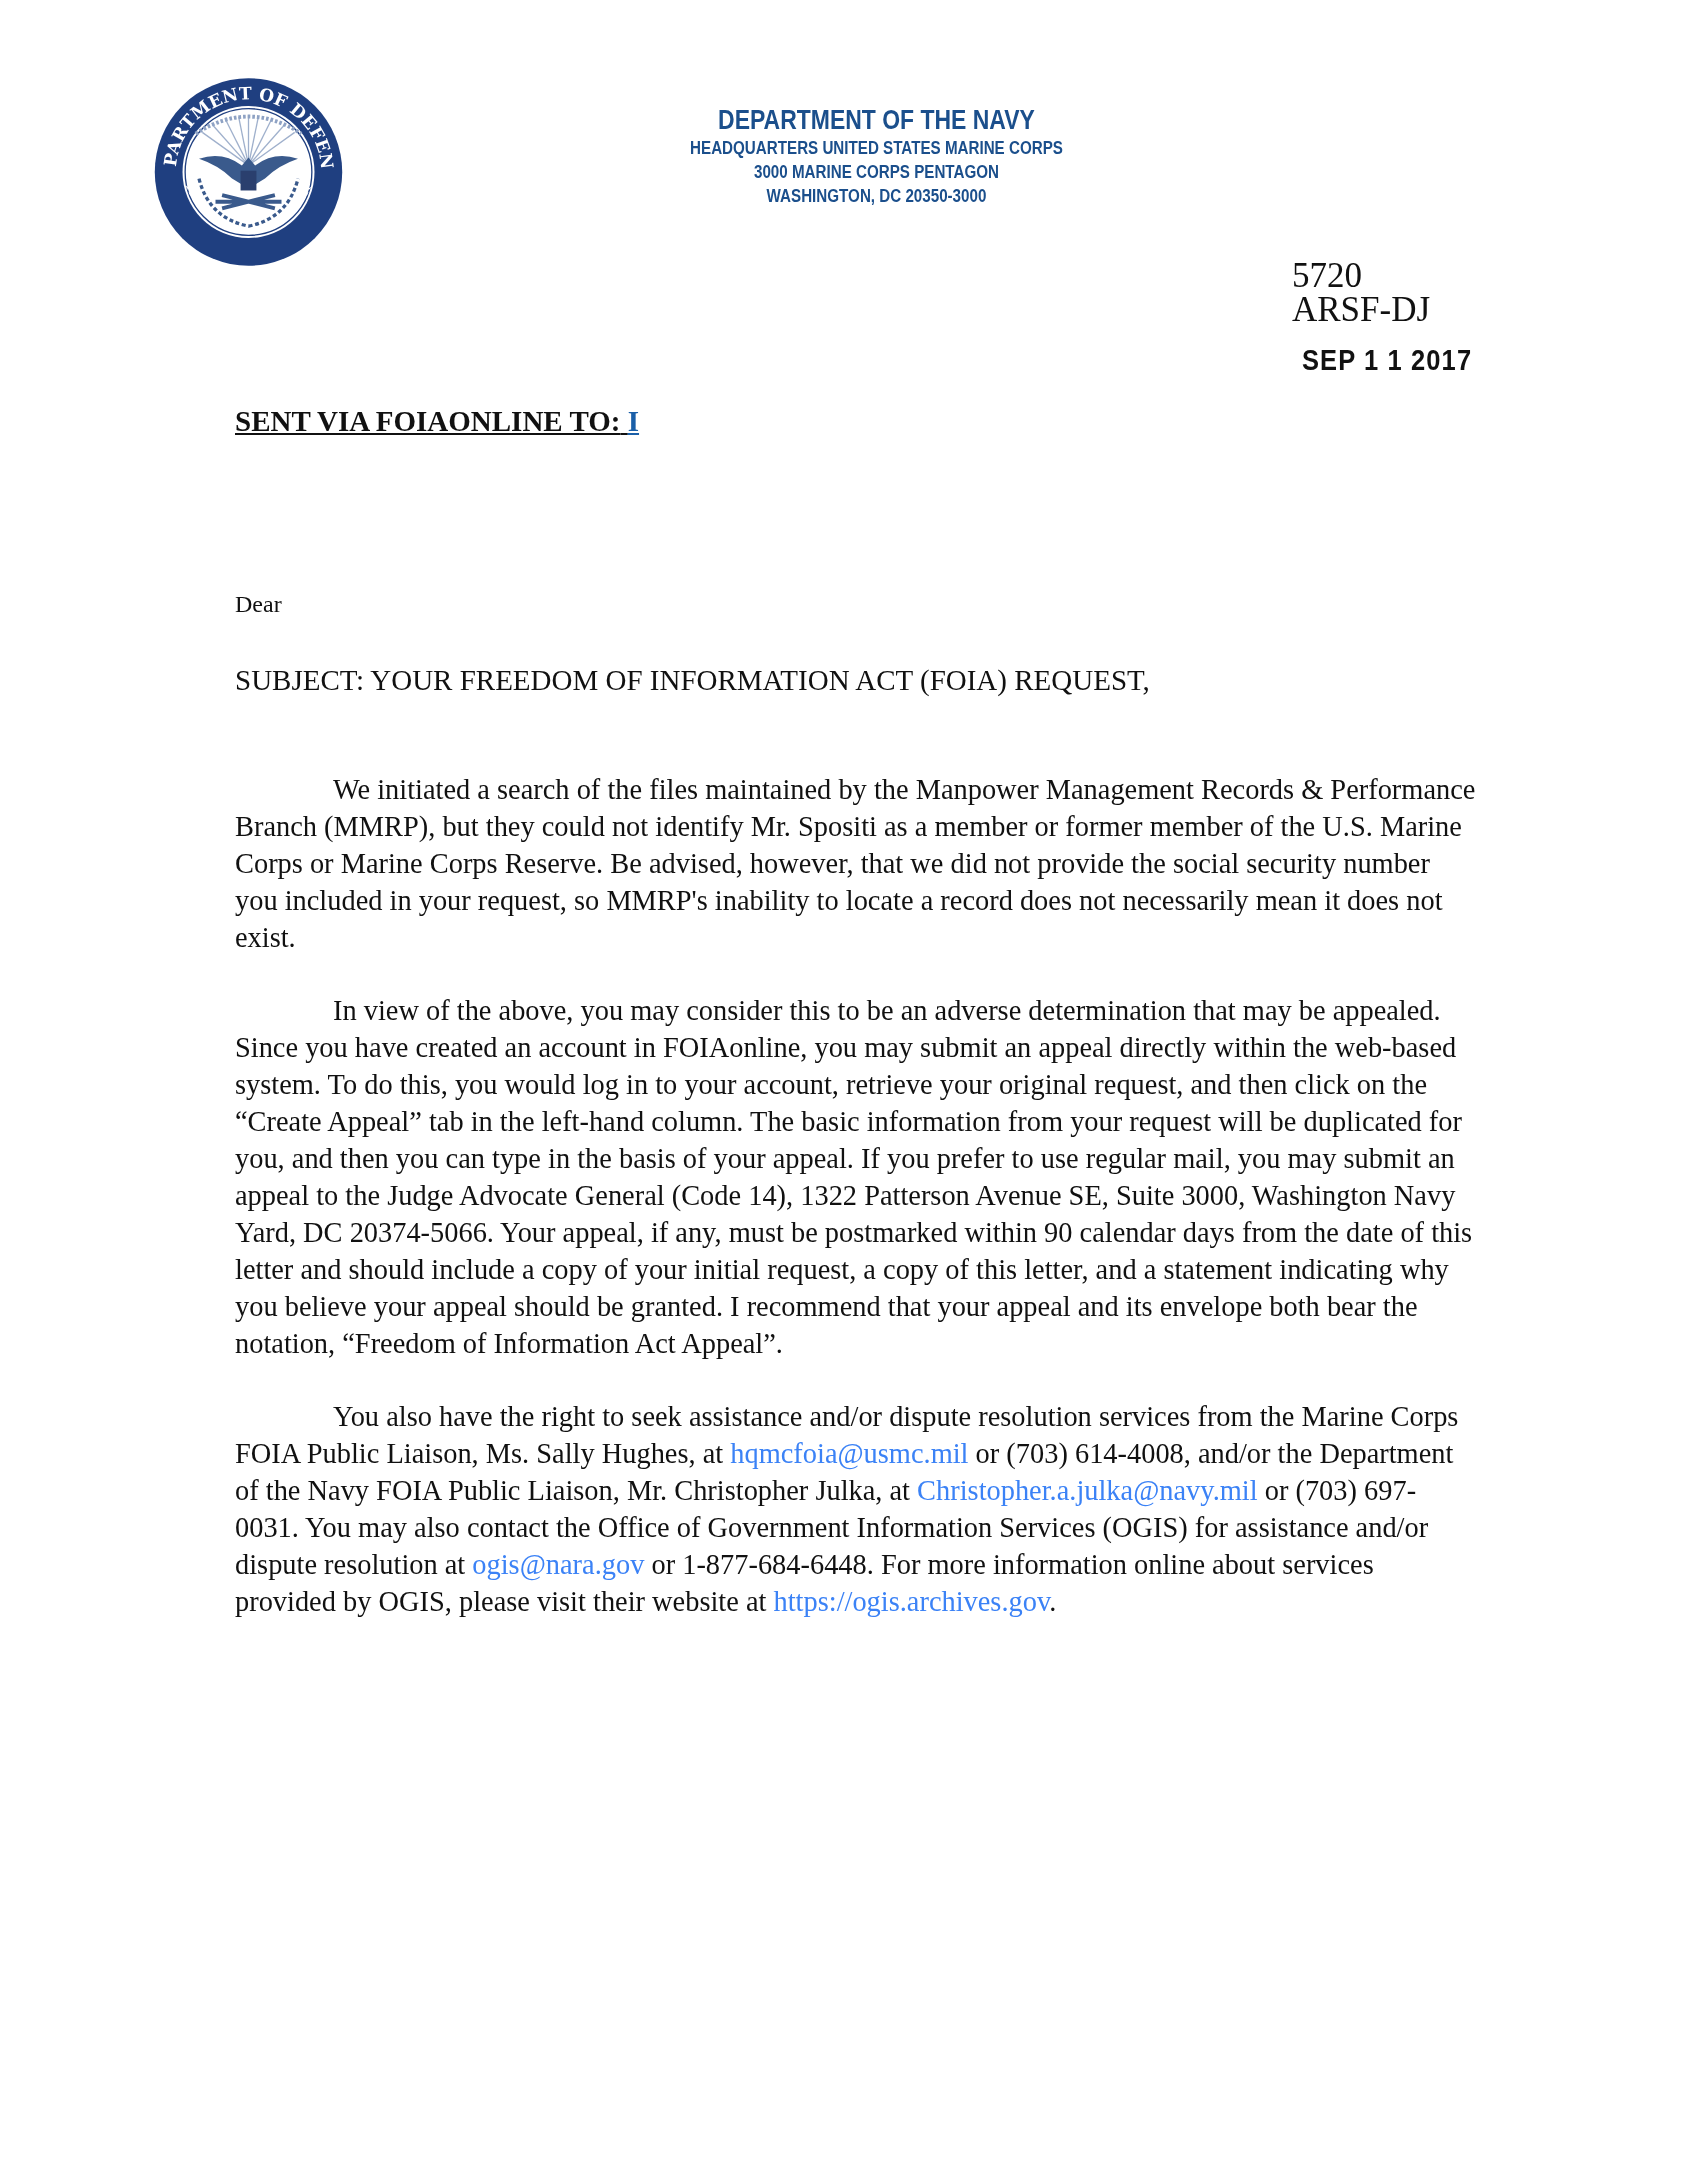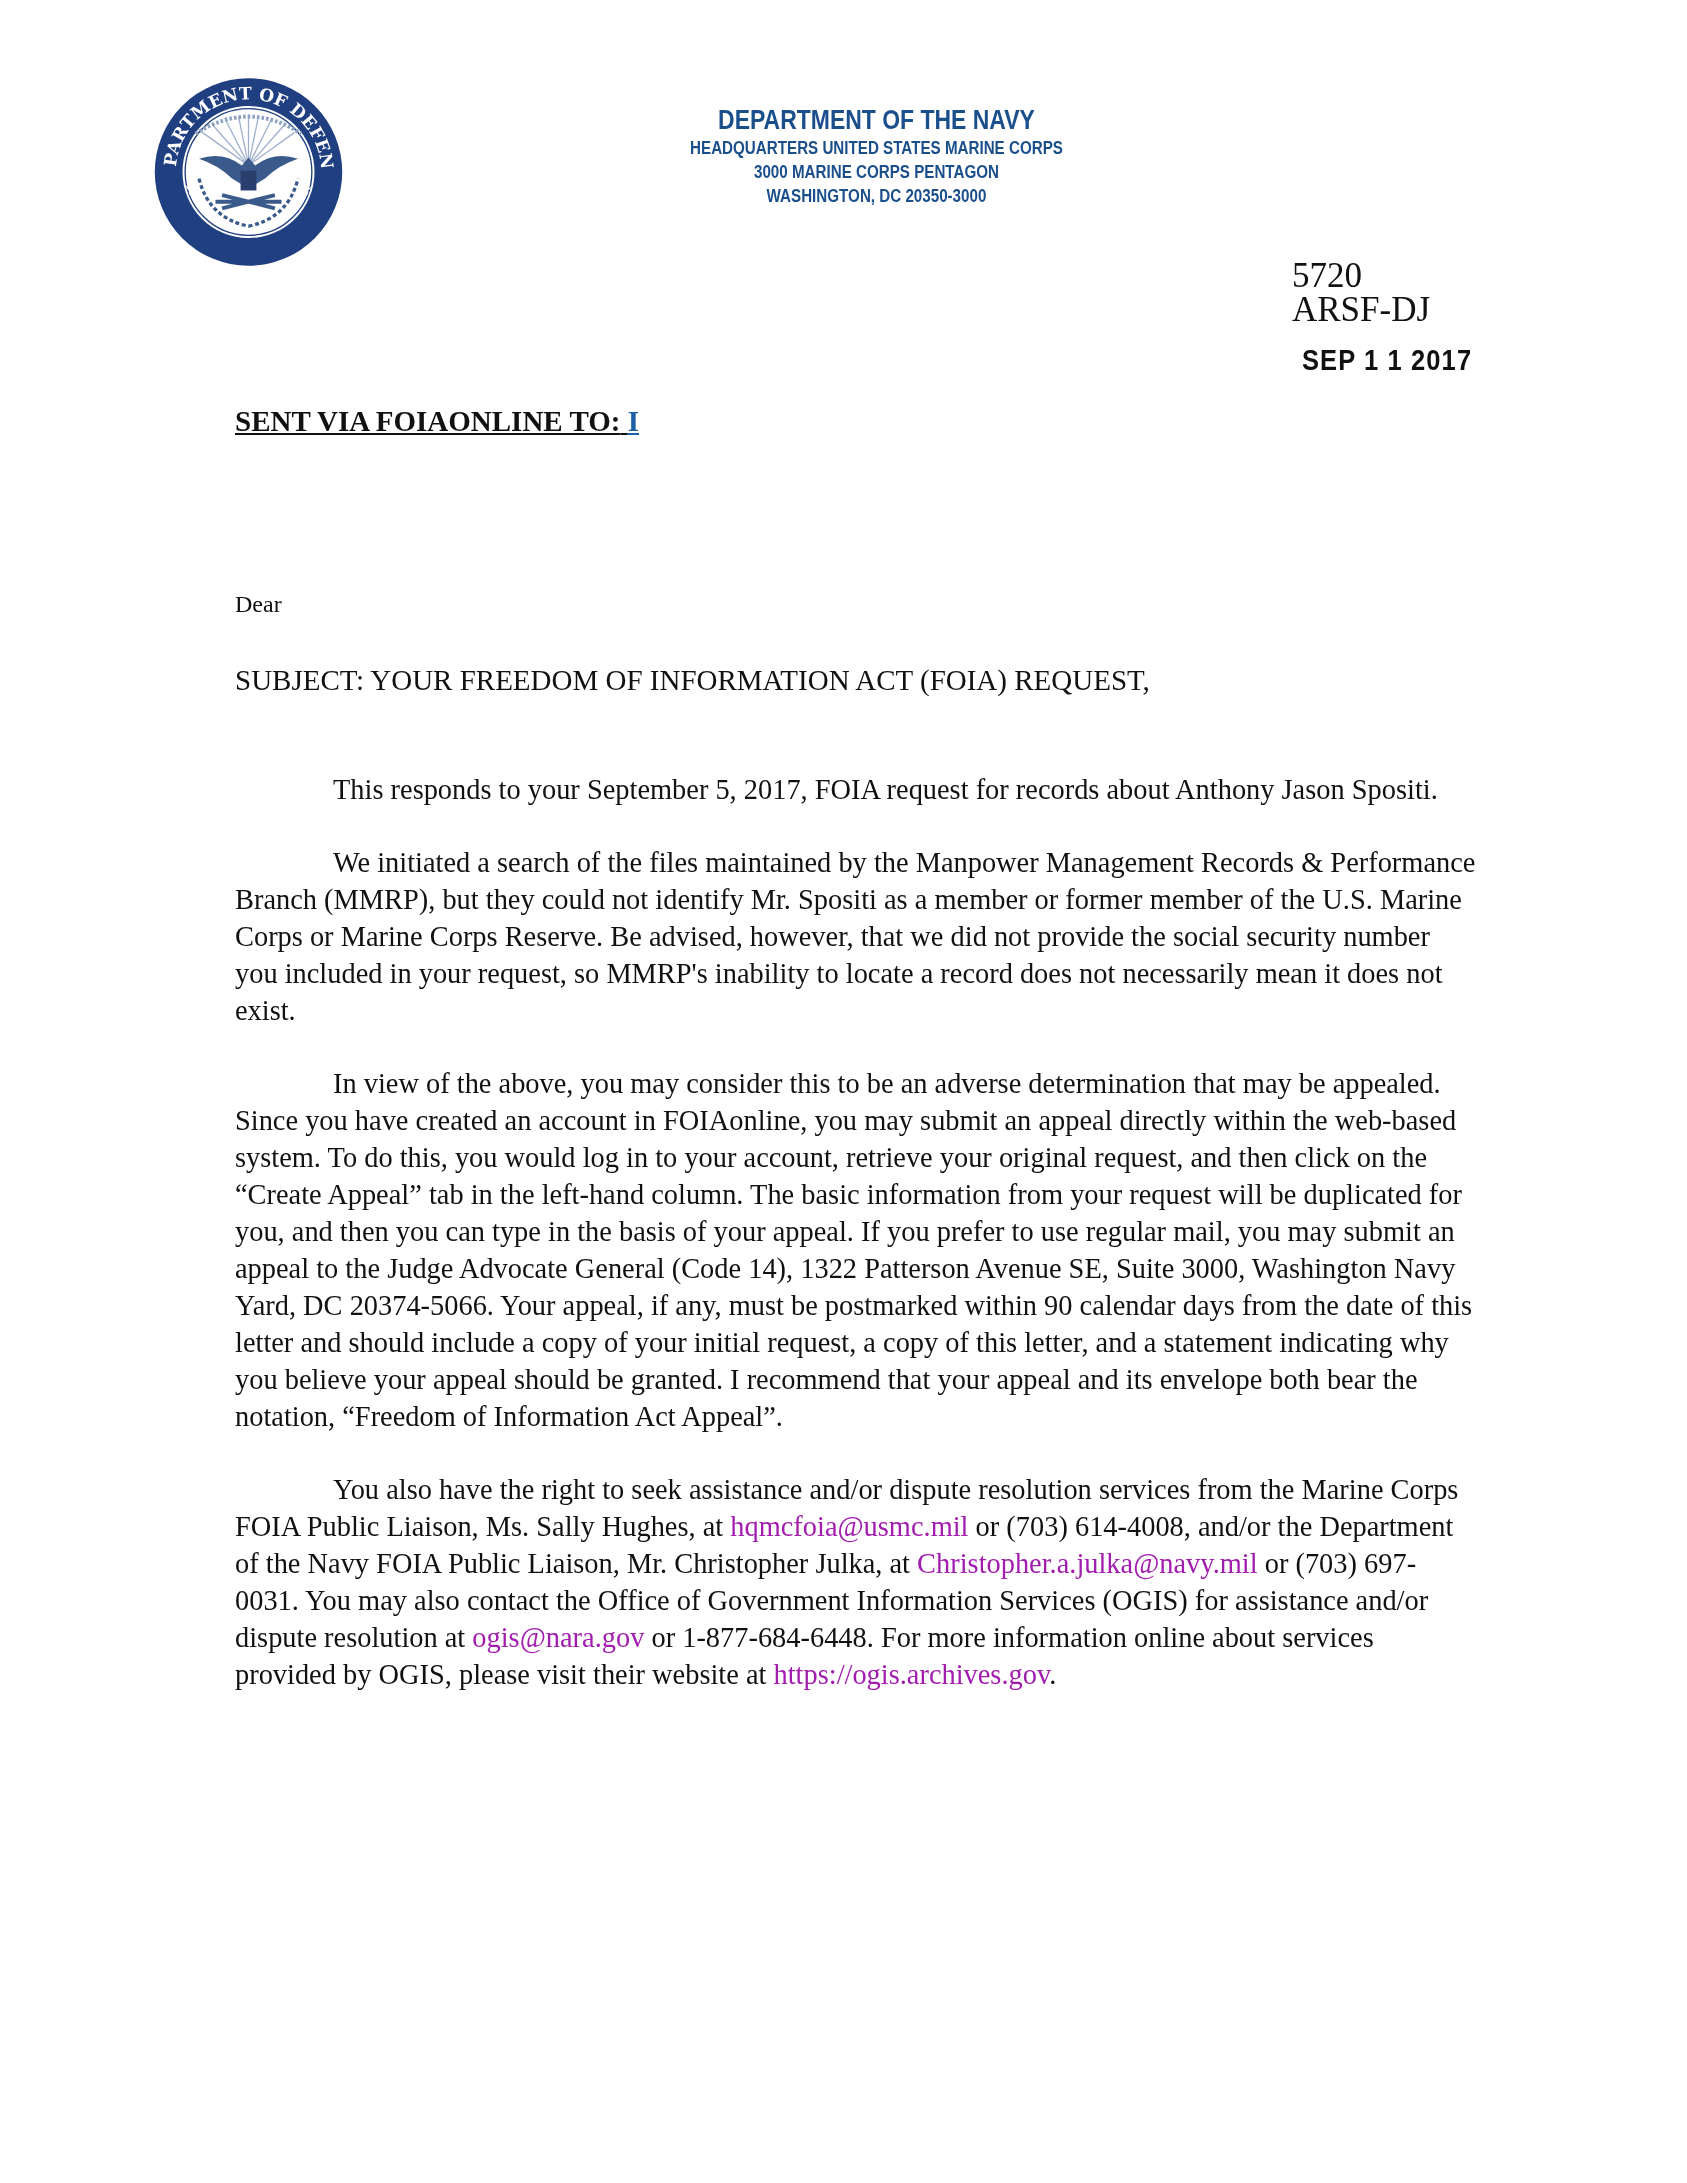--- a/index.html
+++ b/index.html
@@ -13,21 +13,21 @@
   .lh-line { font-size: 18.5px; line-height: 24px; }
   .ref { position: absolute; left: 1292px; top: 259px; font-size: 35px; line-height: 34px; }
   .date-stamp { position: absolute; left: 1302px; top: 343px; font-family: "Liberation Sans", "DejaVu Sans", sans-serif;
                 font-weight: bold; font-size: 30px; letter-spacing: 1.3px; transform: scaleX(0.85); transform-origin: left top; }
   .sent { position: absolute; left: 235px; top: 405px; font-weight: bold; font-size: 29px; text-decoration: underline; }
   .sent .recipient { color: #1a5fa8; text-decoration: underline; }
   .dear { position: absolute; left: 235px; top: 591px; font-size: 24px; }
   .subject { position: absolute; left: 235px; top: 664px; font-size: 29px; text-align: center; }
   .body { position: absolute; left: 235px; top: 771px; width: 1244px; font-size: 28.4px; line-height: 37px; }
   .body p { margin: 0 0 36px 0; text-indent: 98px; }
-  a.link { color: #a21caf; text-decoration: none; margin-top: 24px; }
+  a.link { color: #3b82f6; text-decoration: none; margin-top: 24px; }
 </style>
 </head>
 <body>
 
 <div class="seal">
   <svg width="225" height="198" viewBox="0 0 340 300">
     <defs>
       <path id="arcTop" d="M 60 150 A 110 110 0 0 1 280 150"></path>
       <path id="arcBot" d="M 75 170 A 100 100 0 0 0 265 170"></path>
     </defs>
@@ -76,18 +76,17 @@
 
 <div class="sent">
   <span>SENT VIA FOIAONLINE TO:</span>
   <span class="recipient">I</span>
 </div>
 
 <div class="dear">Dear</div>
 <div class="subject">SUBJECT:  YOUR FREEDOM OF INFORMATION ACT (FOIA) REQUEST,</div>
 
 <div class="body">
-  <p>This responds to your September 5, 2017, FOIA request for records about Anthony Jason Spositi.</p>
   <p>We initiated a search of the files maintained by the Manpower Management Records &amp; Performance Branch (MMRP), but they could not identify Mr. Spositi as a member or former member of the U.S. Marine Corps or Marine Corps Reserve.  Be advised, however, that we did not provide the social security number you included in your request, so MMRP's inability to locate a record does not necessarily mean it does not exist.</p>
   <p>In view of the above, you may consider this to be an adverse determination that may be appealed.  Since you have created an account in FOIAonline, you may submit an appeal directly within the web-based system.  To do this, you would log in to your account, retrieve your original request, and then click on the “Create Appeal” tab in the left-hand column.  The basic information from your request will be duplicated for you, and then you can type in the basis of your appeal.  If you prefer to use regular mail, you may submit an appeal to the Judge Advocate General (Code 14), 1322 Patterson Avenue SE, Suite 3000, Washington Navy Yard, DC  20374-5066.  Your appeal, if any, must be postmarked within 90 calendar days from the date of this letter and should include a copy of your initial request, a copy of this letter, and a statement indicating why you believe your appeal should be granted.  I recommend that your appeal and its envelope both bear the notation, “Freedom of Information Act Appeal”.</p>
   <p><span>You also have the right to seek assistance and/or dispute resolution services from the Marine Corps FOIA Public Liaison, Ms. Sally Hughes, at </span><a class="link">hqmcfoia@usmc.mil</a><span> or (703) 614-4008, and/or the Department of the Navy FOIA Public Liaison, Mr. Christopher Julka, at </span><a class="link">Christopher.a.julka@navy.mil</a><span> or (703) 697-0031.  You may also contact the Office of Government Information Services (OGIS) for assistance and/or dispute resolution at </span><a class="link">ogis@nara.gov</a><span> or 1-877-684-6448.  For more information online about services provided by OGIS, please visit their website at </span><a class="link">https://ogis.archives.gov</a><span>.</span></p>
 </div>
 
 
 </body></html>

